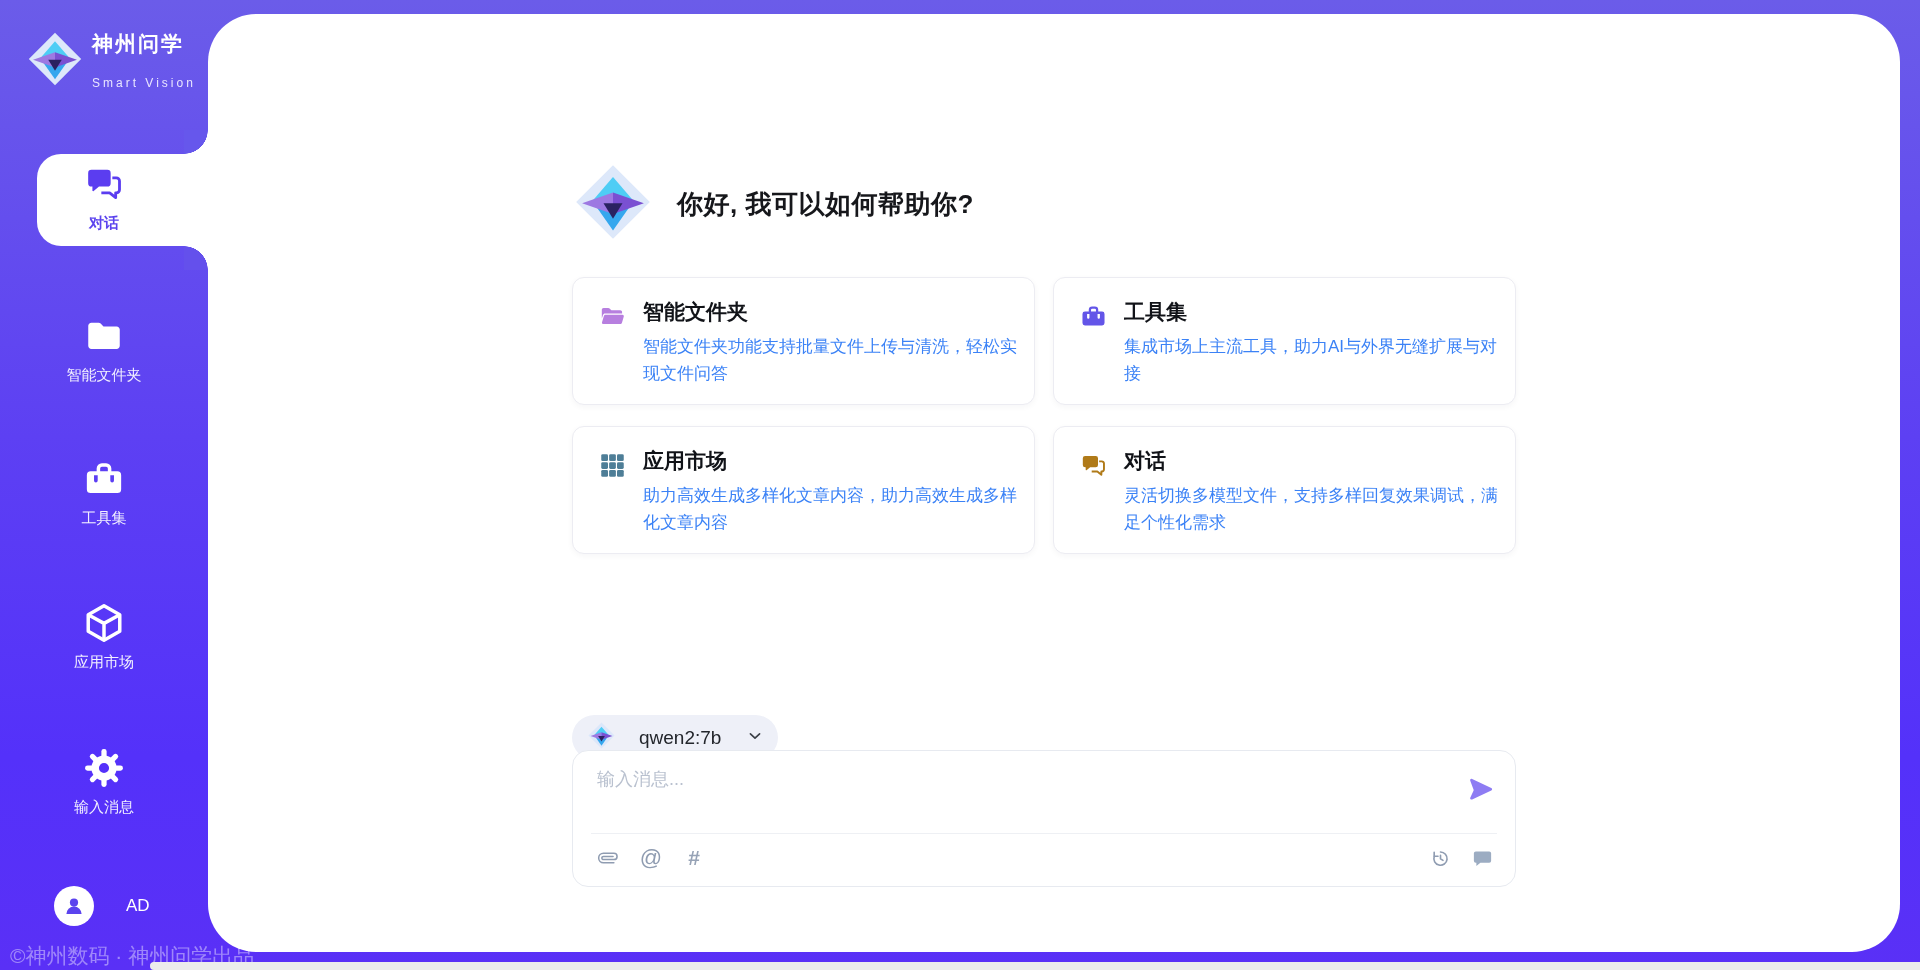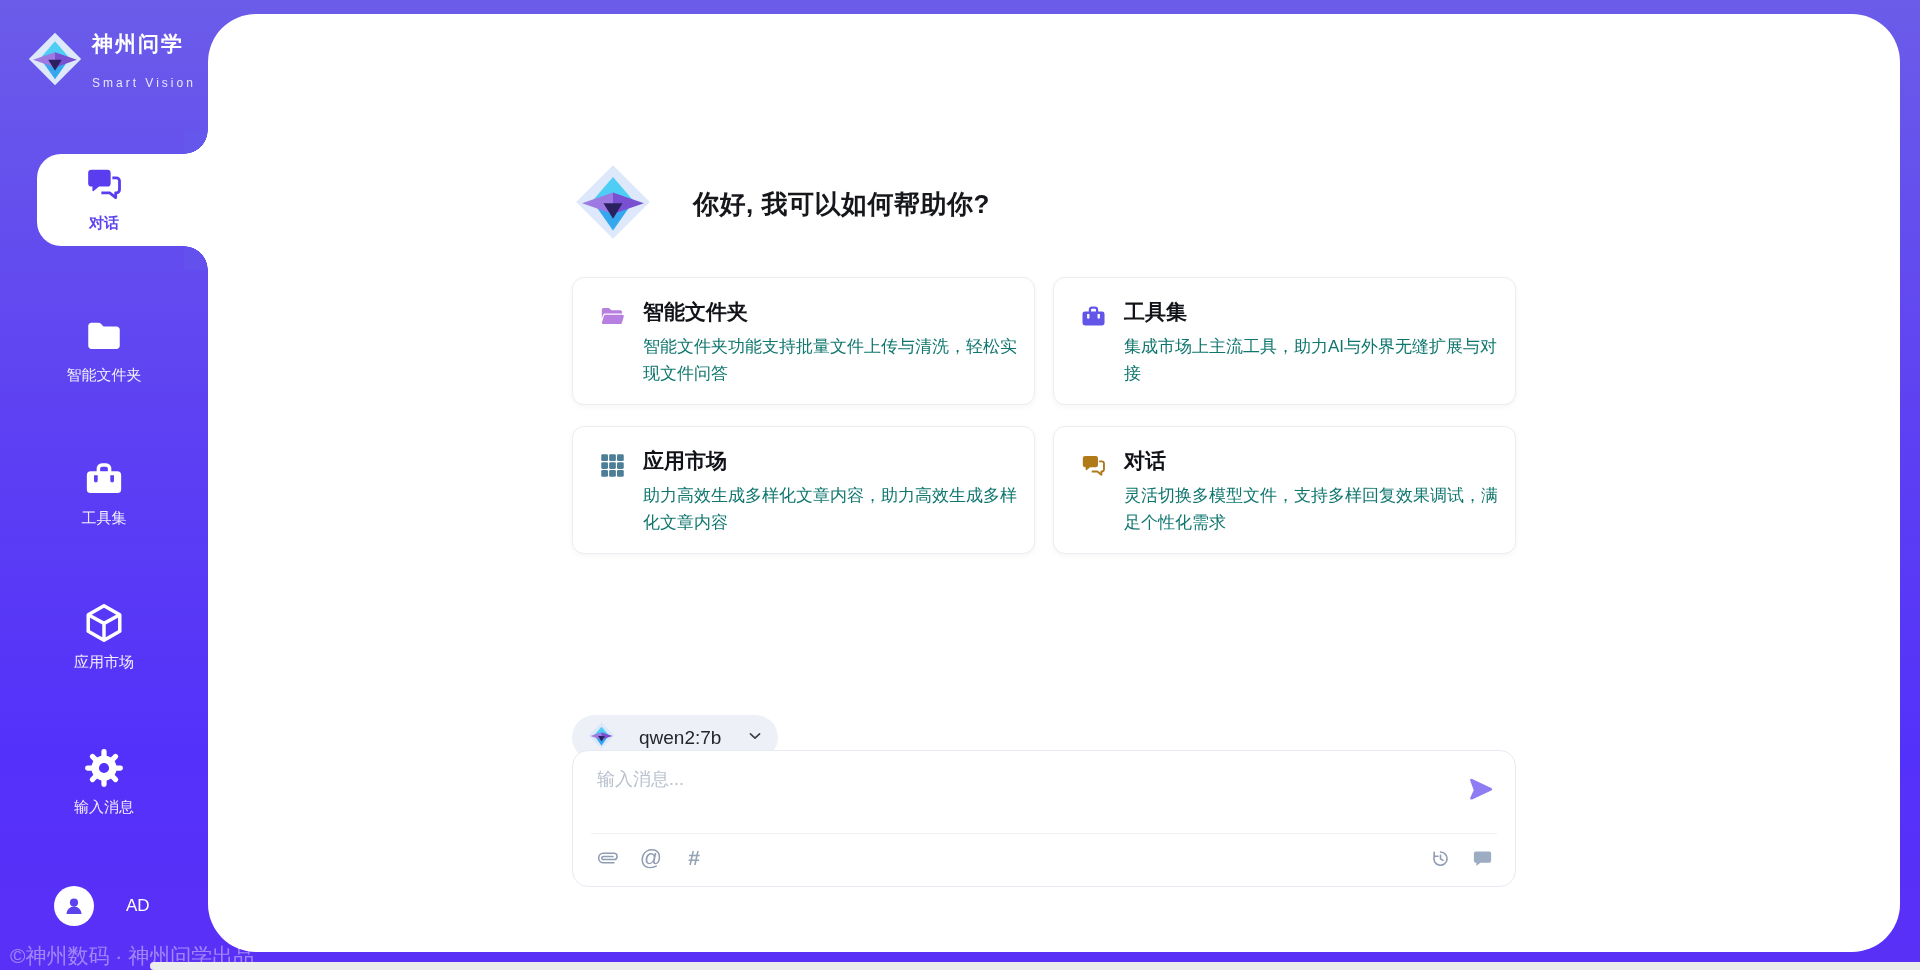--- a/index.html
+++ b/index.html
@@ -28,31 +28,31 @@
   .nav-item.active .nav-label{color:#5b43ee;font-weight:bold;}
   .nav-1{top:150px;} .nav-2{top:302px;} .nav-3{top:445px;} .nav-4{top:589px;} .nav-5{top:734px;}
   .nav-icon{width:44px;height:44px;display:flex;align-items:center;justify-content:center;}
 
   .user-row{position:absolute;left:54px;top:874px;display:flex;align-items:center;gap:32px;cursor:pointer;}
   .avatar{width:40px;height:40px;border-radius:50%;background:#fff;display:flex;align-items:center;justify-content:center;}
   .user-name{color:#fff;font-size:17px;}
   .side-footer{position:absolute;left:10px;top:930px;color:rgba(255,255,255,0.42);font-size:21px;white-space:nowrap;}
 
   
-  .greeting{position:absolute;left:575px;top:165px;height:78px;display:flex;align-items:center;gap:42px;}
+  .greeting{position:absolute;left:575px;top:165px;height:78px;display:flex;align-items:center;gap:26px;}
   .greeting-title{font-size:26px;font-weight:bold;color:#16171b;letter-spacing:0.5px;}
 
   
   .card{position:absolute;width:463px;height:128px;background:#fff;border:1px solid #ececf2;
     border-radius:12px;box-shadow:0 2px 6px rgba(25,28,60,0.04);cursor:pointer;}
   .card-1{left:572px;top:277px;} .card-2{left:1053px;top:277px;}
   .card-3{left:572px;top:426px;} .card-4{left:1053px;top:426px;}
   .card-icon{position:absolute;left:26px;top:25px;width:27px;height:27px;}
   .card-title{position:absolute;left:70px;top:20px;font-size:21px;font-weight:bold;color:#111318;}
-  .card-desc{position:absolute;left:70px;top:55px;width:378px;font-size:17px;line-height:27px;color:#0f766e;}
+  .card-desc{position:absolute;left:70px;top:55px;width:378px;font-size:17px;line-height:27px;color:#3b82f6;}
 
   
   .model-pill{position:absolute;left:572px;top:715px;width:206px;height:45px;background:#eef0f8;
     border-radius:23px;display:flex;align-items:center;padding:0 16px;gap:24px;cursor:pointer;}
   .model-name{font-size:19px;color:#23262c;flex:1;}
 
   
   .composer{position:absolute;left:572px;top:750px;width:944px;height:137px;background:#fff;
     border:1.5px solid #e7eaf0;border-radius:16px;}
   .composer textarea{position:absolute;left:22px;top:14px;width:860px;height:58px;border:none;outline:none;

